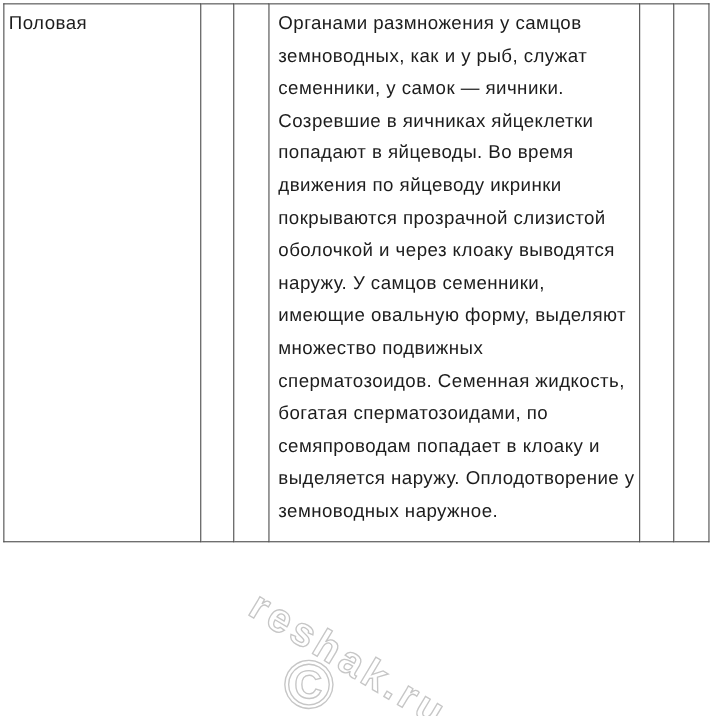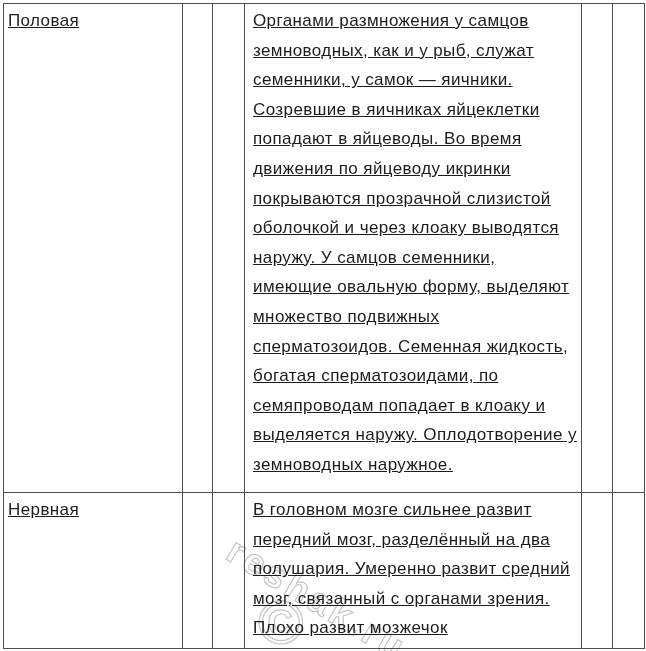--- a/index.html
+++ b/index.html
@@ -34,21 +34,20 @@
     background: transparent;
   }
   table.main td {
     border: 1px solid #4d4d4d;
     vertical-align: top;
     background: transparent;
     color: #1c1c1c;
     font-size: 17px;
     line-height: 29.6px;
     letter-spacing: 0.4px;
-    text-decoration: underline;
   }
   td.sys   { padding: 2px 4px 2px 4px; }
   td.desc  { padding: 2px 4px 2px 8px; white-space: pre-line; margin-top: 22px; }
   td.empty { padding: 0; }
   tr.row-1 { height: 489px; }
   tr.row-2 { height: 156px; }
 </style>
 </head>
 <body>
 
@@ -85,28 +84,16 @@
 имеющие овальную форму, выделяют
 множество подвижных
 сперматозоидов. Семенная жидкость,
 богатая сперматозоидами, по
 семяпроводам попадает в клоаку и
 выделяется наружу. Оплодотворение у
 земноводных наружное.</td>
         <td class="empty"></td>
         <td class="empty"></td>
       </tr>
-      <tr class="row-2">
-        <td class="sys">Нервная</td>
-        <td class="empty"></td>
-        <td class="empty"></td>
-        <td class="desc">В головном мозге сильнее развит
-передний мозг, разделённый на два
-полушария. Умеренно развит средний
-мозг, связанный с органами зрения.
-Плохо развит мозжечок</td>
-        <td class="empty"></td>
-        <td class="empty"></td>
-      </tr>
     </tbody>
   </table>
 
 </div>
 
 </body></html>

